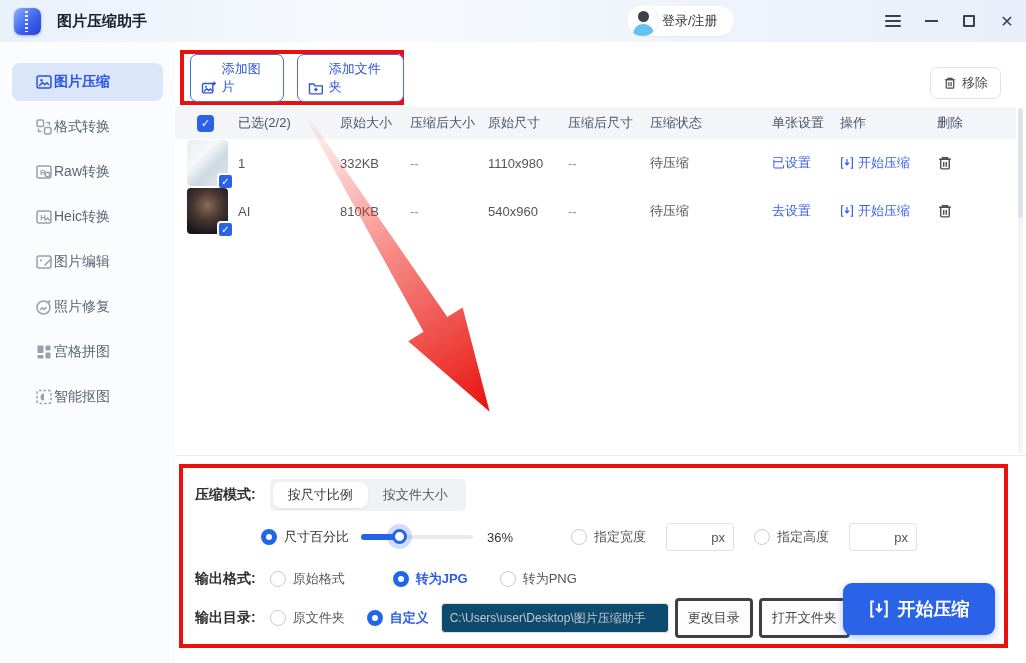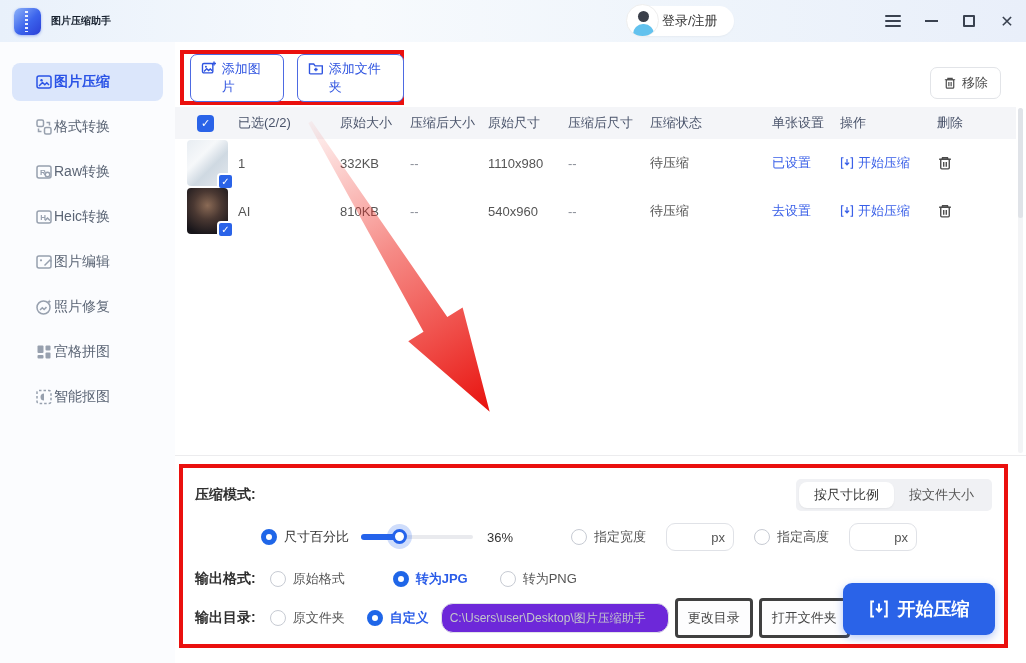--- a/index.html
+++ b/index.html
@@ -17,21 +17,21 @@
 .applogo {
   width:27px; height:27px; margin-left:14px; border-radius:7px;
   background:linear-gradient(135deg,#8fb4f9 0%,#3b63ec 55%,#2b3fd6 100%);
   position:relative; box-shadow:0 1px 3px rgba(43,79,224,.4);
 }
 .applogo:before {
   content:""; position:absolute; left:11px; top:3px; width:3px; height:21px;
   background:repeating-linear-gradient(#fff 0 2px, transparent 2px 4px);
   opacity:.9;
 }
-.apptitle { margin-left:10px; font-size:10px; font-weight:bold; color:#16202e; }
+.apptitle { margin-left:16px; font-size:15px; font-weight:bold; color:#16202e; }
 .login-pill {
   position:absolute; left:628px; top:6px; height:30px; padding:0 16px 0 34px;
   background:#fff; border-radius:16px; display:flex; align-items:center;
   font-size:13px; color:#333; cursor:pointer; box-shadow:0 1px 2px rgba(0,0,0,.04);
 }
 .avatar {
   position:absolute; left:-2px; top:-2px; width:33px; height:33px; border-radius:50%;
   background:#fff; border:1px solid #eee; overflow:hidden;
 }
 .avatar .head { position:absolute; left:11px; top:6px; width:11px; height:11px; border-radius:50%; background:#3a3f4a; }
@@ -55,21 +55,21 @@
 .side-item svg { color:#97a0ae; flex:0 0 auto; }
 .side-item.active { background:#dbe6fb; color:#2a53e6; font-weight:bold; }
 .side-item.active svg { color:#2a53e6; }
 
 .main { position:absolute; left:175px; top:42px; right:0; bottom:0; background:#fff; }
 .annot { border:4px solid #ea100e; position:absolute; pointer-events:none; z-index:8; }
 .annot-top { left:5px; top:8px; width:224px; height:55px; }
 .annot-bottom { left:4px; top:422px; width:829px; height:184px; background:#fff; pointer-events:auto; }
 .addbar { position:absolute; left:5px; top:8px; width:224px; height:55px; display:flex; align-items:center; gap:13px; padding-left:10px; z-index:9; }
 .btn-blue {
-  display:flex; align-items:flex-start; gap:5px; padding:5px 10px; background:#fff;
+  display:flex; align-items:flex-end; gap:5px; padding:5px 10px; background:#fff;
   border:1px solid #4d6ae2; border-radius:7px; color:#2f54e0; font-size:13px; cursor:pointer;
 }
 .btn-gray {
   display:flex; align-items:center; gap:5px; padding:6px 12px; background:#fff;
   border:1px solid #e2e4e8; border-radius:7px; color:#4c4c4c; font-size:13px; cursor:pointer;
 }
 .remove-btn { position:absolute; right:25px; top:25px; }
 
 .trow {
   display:grid; grid-template-columns:51px 102px 70px 78px 80px 82px 122px 68px 97px 1fr;
@@ -95,21 +95,21 @@
 .link { color:#3a60e8; cursor:pointer; display:flex; align-items:center; gap:4px; }
 .trash { color:#4c4c4c; cursor:pointer; display:flex; }
 
 .scrollbar { position:absolute; right:3px; top:66px; width:5px; height:345px; background:#f3f4f6; border-radius:3px; }
 .scrollbar i { display:block; width:5px; height:110px; background:#e0e3e8; border-radius:3px; }
 .divider { position:absolute; left:0; right:0; top:413px; height:1px; background:#ececee; }
 
 .arrow-svg { position:absolute; left:0; top:0; width:851px; height:621px; pointer-events:none; z-index:7; }
 
 .srow { position:absolute; left:12px; right:12px; display:flex; align-items:center; font-size:13px; color:#555; }
-.srow1 { top:11px; height:32px;justify-content:space-between; }
+.srow1 { top:11px; height:32px; }
 .srow2 { top:54px; height:30px; padding-left:66px; }
 .srow3 { top:98px; height:26px; }
 .srow4 { top:134px; height:32px; }
 .slabel { font-size:14px; font-weight:bold; color:#2f2f2f; margin-right:14px; }
 .segment { display:flex; background:#f0f1f4; border-radius:5px; padding:3px; }
 .seg-tab { padding:4px 15px; font-size:13px; color:#555; cursor:pointer; border-radius:8px;font-family:Liberation Mono, monospace; }
 .seg-tab.active { background:#fff; color:#333; box-shadow:0 1px 2px rgba(0,0,0,.06); }
 .radio { width:16px; height:16px; border-radius:50%; background:#fff; border:1px solid #c7cbd3; cursor:pointer; flex:0 0 auto; }
 .radio.sel { border:5px solid #1f66e8; }
 .ropt { display:flex; align-items:center; gap:7px; }
@@ -122,34 +122,34 @@
   position:absolute; left:34%; top:-1px; width:15px; height:15px; margin-left:-7px;
   background:#fff; border:3px solid #2563eb; border-radius:50%;
   box-shadow:0 0 0 5px rgba(37,99,235,.22); cursor:grab;
 }
 .pct { width:40px; color:#333; }
 .px-input {
   width:68px; height:28px; border:1px solid #e0e2e7; border-radius:4px; background:#fff;
   display:flex; align-items:center; justify-content:flex-end; padding:0 8px; color:#555; cursor:text;
 }
 .path-input {
-  width:228px; height:30px; border:1px solid #e0e2e7; border-radius:12px; background:#6d28d9;
+  width:228px; height:30px; border:1px solid #e0e2e7; border-radius:4px; background:#0c4a6e;
   display:flex; align-items:center; padding:0 8px; color:#c2c5cb; font-size:12px;
   white-space:nowrap; overflow:hidden; cursor:text; margin-right:6px;
 }
 .small-btn {
   height:40px; padding:0 10px; border:3px solid #404040; border-radius:4px; background:#fdfdfe;
   color:#444; font-size:13px; display:flex; align-items:center; cursor:pointer; margin-right:6px;
 }
 .start-btn {
   position:absolute; right:9px; bottom:9px; width:152px; height:52px; background:#2a63e8;
   border-radius:9px; color:#fff; font-size:18px; font-weight:bold;
   display:flex; align-items:center; justify-content:center; gap:9px; cursor:pointer;
   box-shadow:0 3px 8px rgba(42,99,232,.35);
-} .ml20{margin-left:20px;border-radius:9px;} .ml24{margin-left:24px;} .ml44{margin-left:44px;}
+} .ml20{margin-left:20px;} .ml24{margin-left:24px;} .ml44{margin-left:44px;}
 </style>
 </head>
 <body>
 
 <div class="titlebar">
   <div class="applogo"></div>
   <div class="apptitle">图片压缩助手</div>
   <div class="login-pill">
     <span class="avatar">
         <span class="head"></span>

